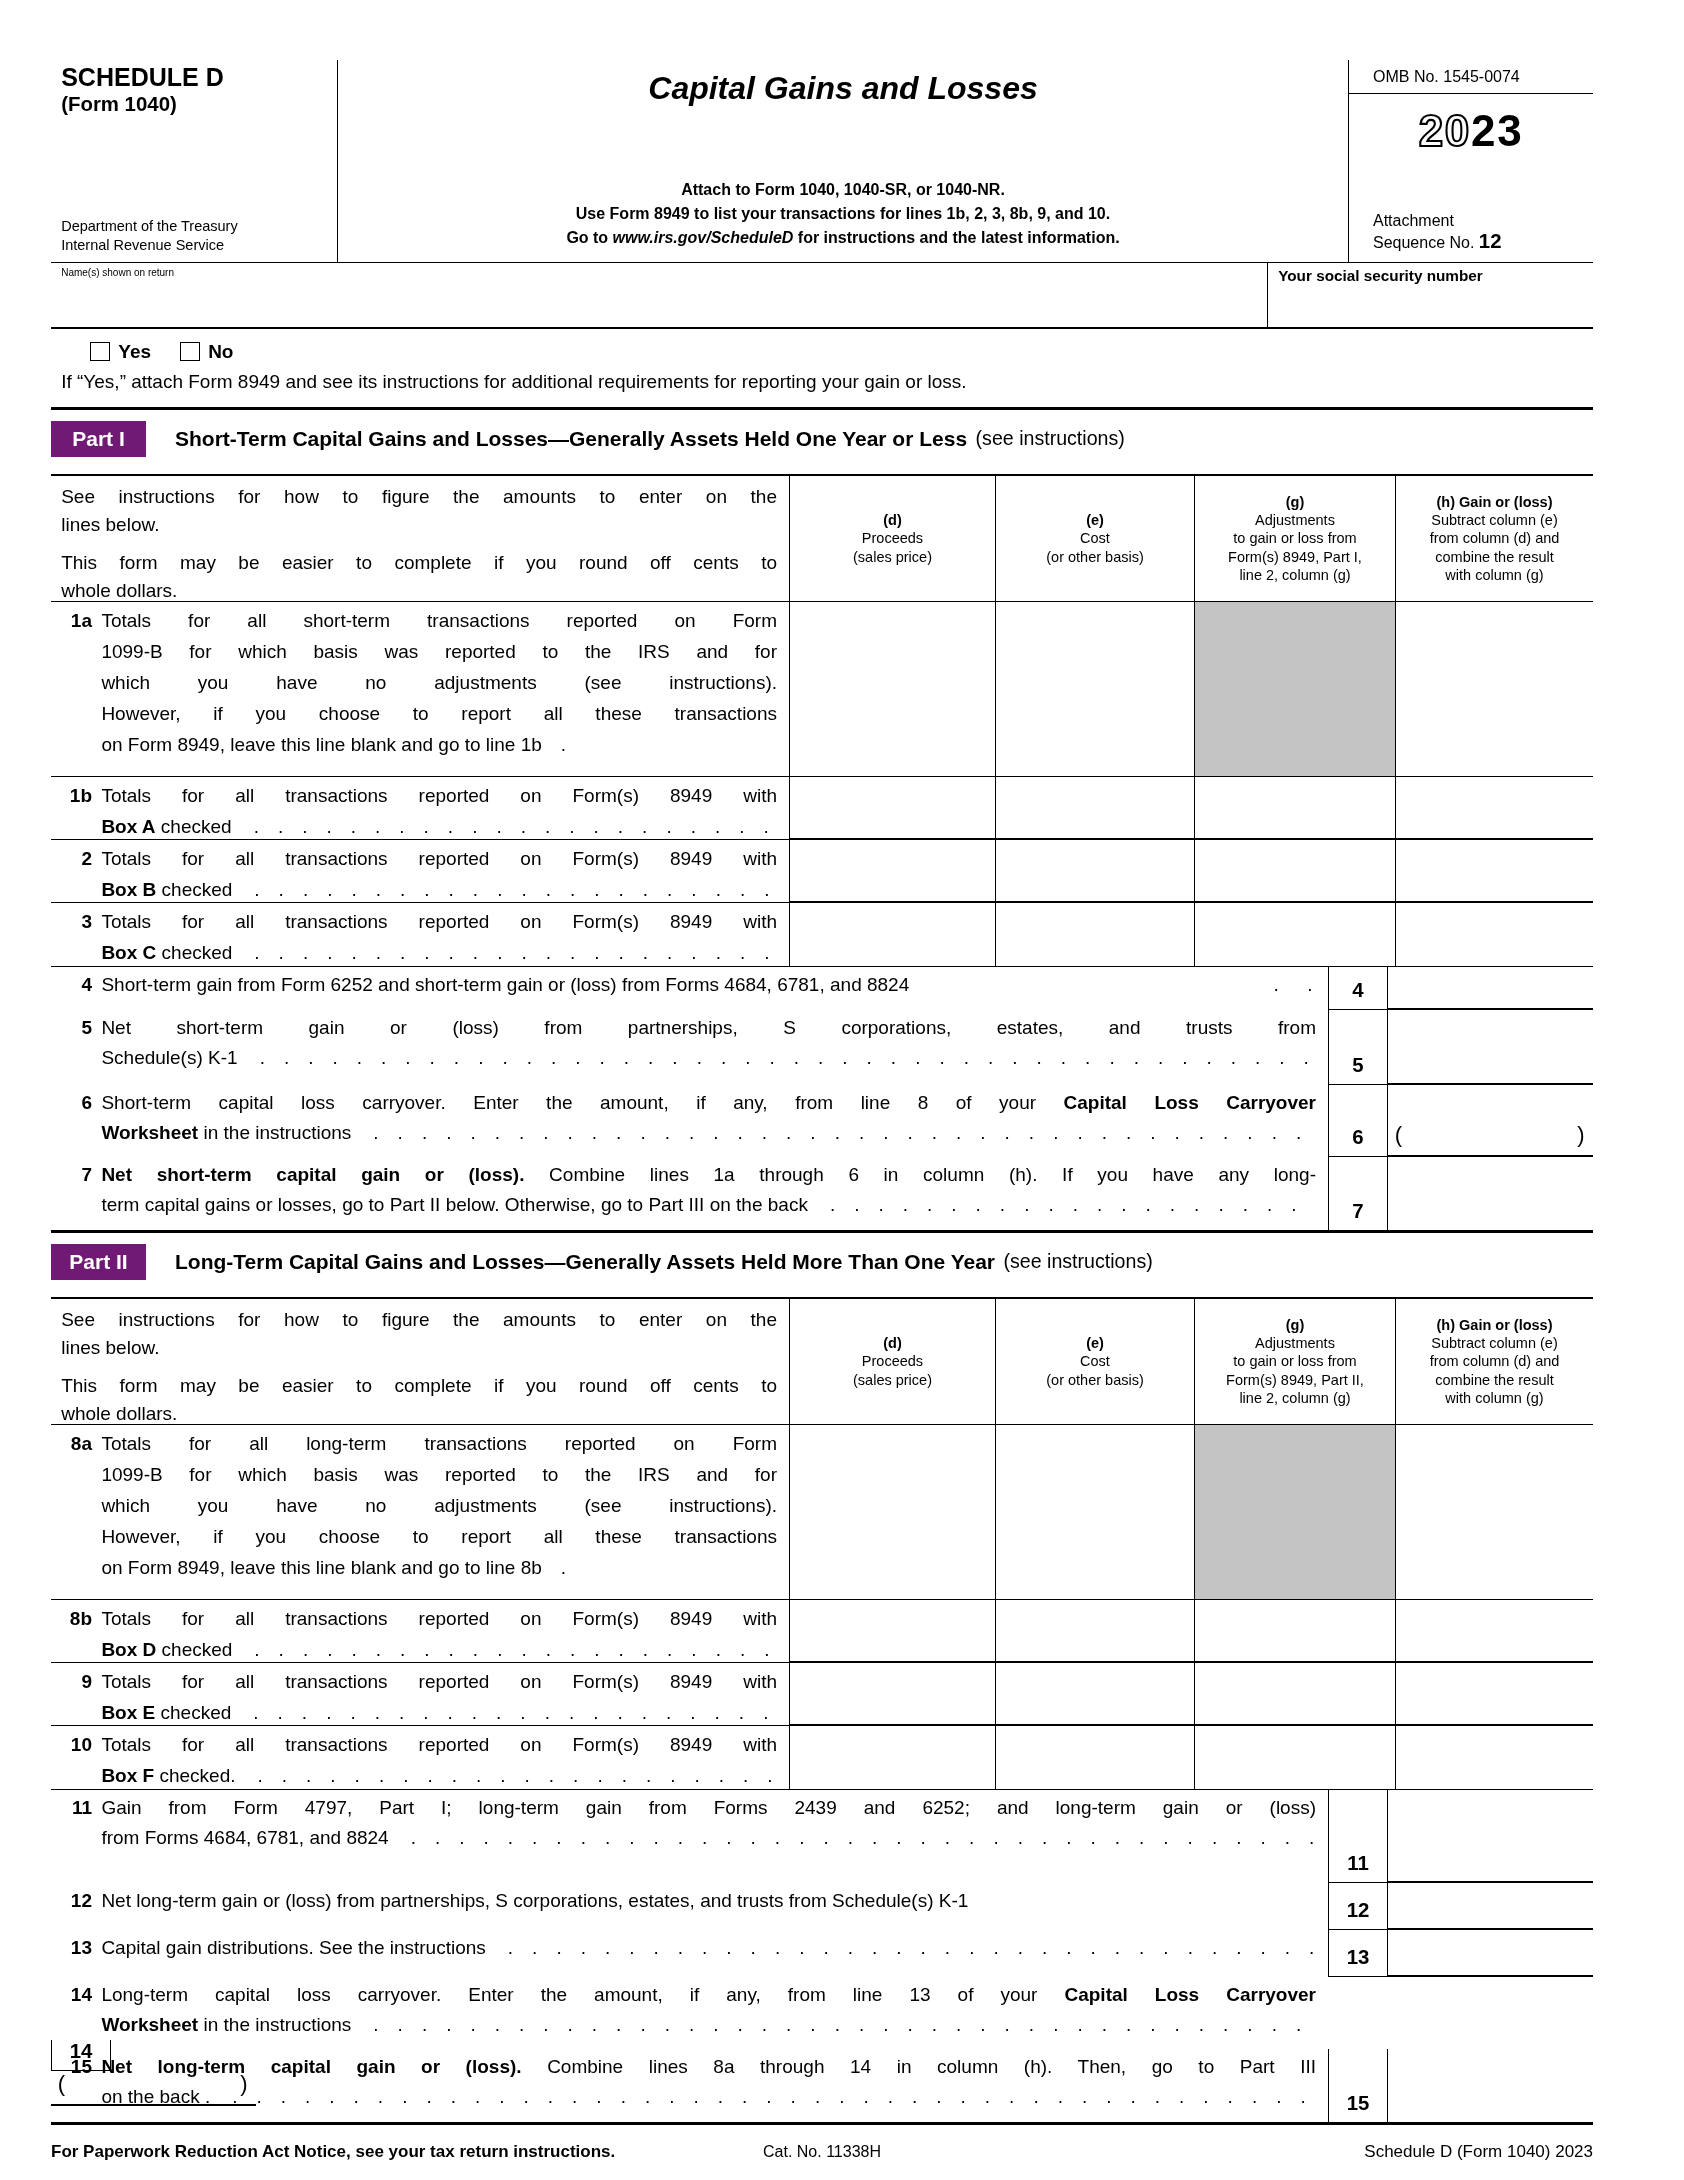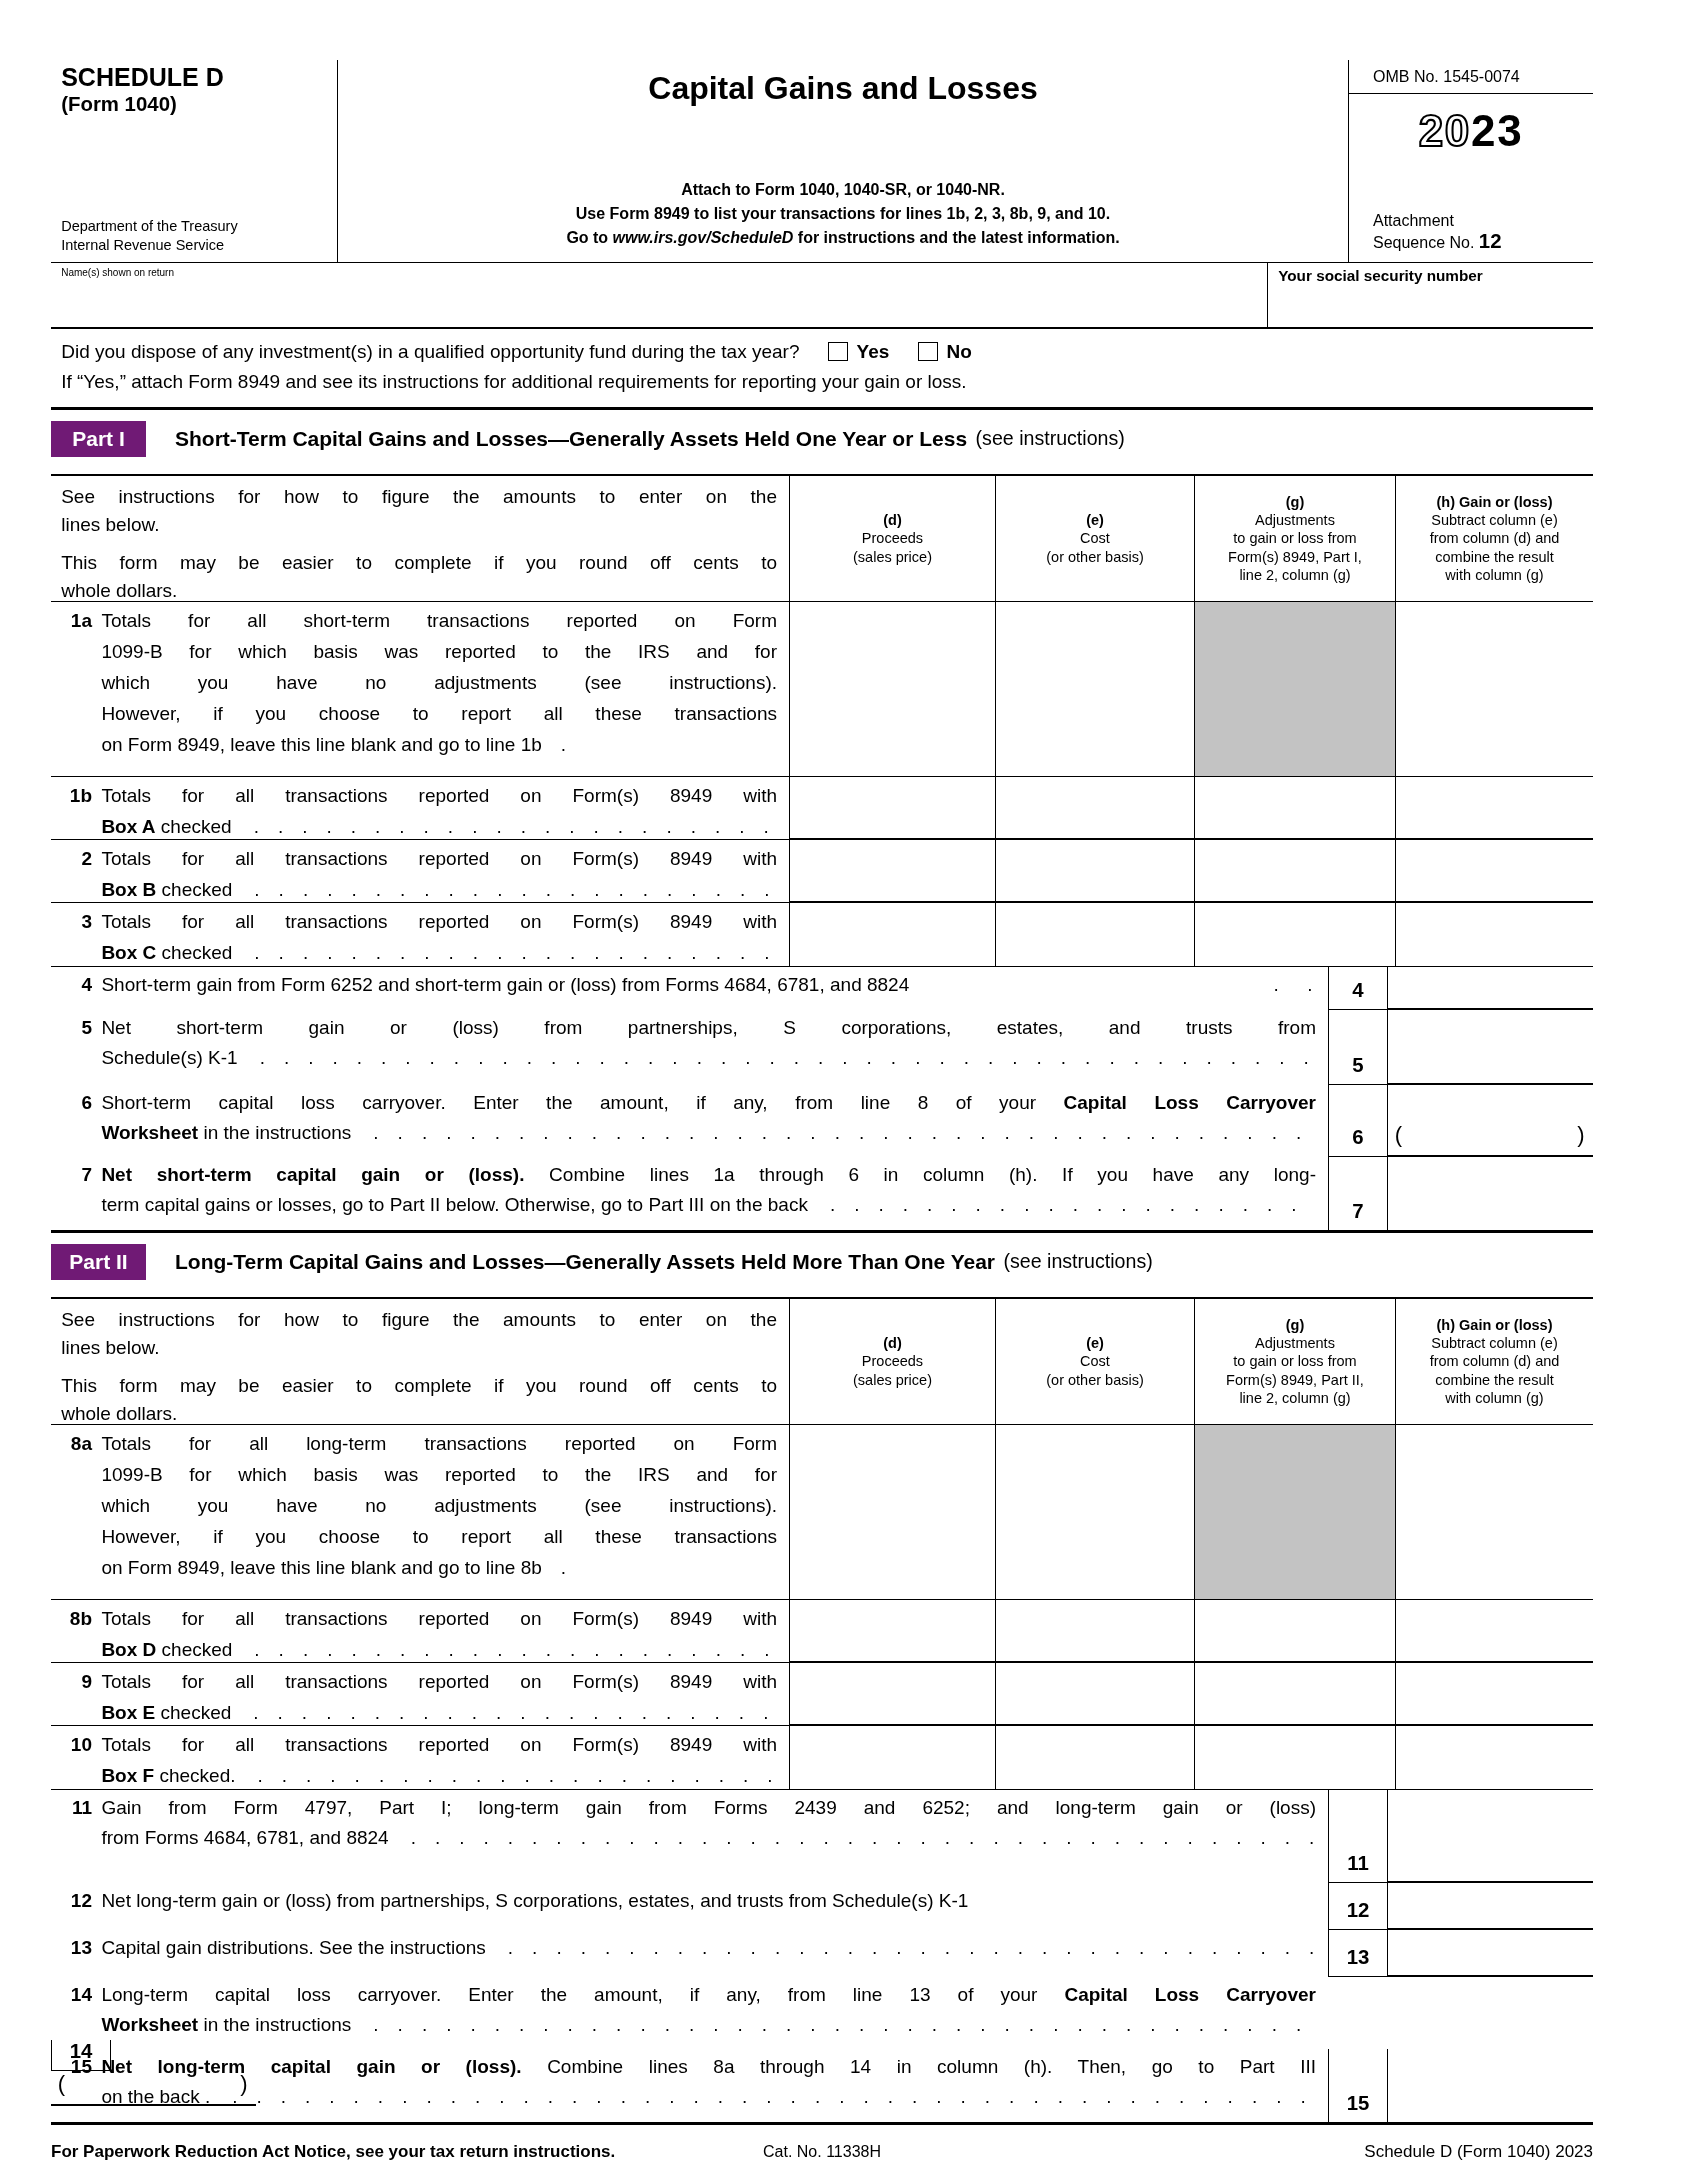--- a/index.html
+++ b/index.html
@@ -14,21 +14,21 @@
   .b { font-weight: bold; }
   .it { font-style: italic; }
 
   
   .hdr { display: flex; border-bottom: 1.7px solid #000; height: 203px; }
   .hdr-left { width: 287px; border-right: 1.7px solid #000; display: flex; flex-direction: column; padding: 3.4px 8.5px 6.8px 10.2px; }
   .hl-sched { font-size: 25px; font-weight: bold; line-height: 29px; }
   .hl-form  { font-size: 20.4px; font-weight: bold; line-height: 25.6px; }
   .hl-dept  { margin-top: auto; font-size: 14.5px; line-height: 19px; }
   .hdr-center { flex: 1; display: flex; flex-direction: column; text-align: center; padding: 10.2px 13.6px 8.5px; }
-  .hc-title { font-size: 32px; font-weight: bold; }
+  .hc-title { font-size: 32px; font-weight: bold; font-style: italic; }
   .hc-lines { margin-top: auto; font-size: 16px; font-weight: bold; line-height: 24px; padding-bottom: 3.4px; }
   .hdr-right { width: 245px; border-left: 1.7px solid #000; display: flex; flex-direction: column; }
   .hr-omb { border-bottom: 1.7px solid #000; font-size: 16px; padding: 7.7px 0 7.7px 24px; }
   .hr-year { text-align: center; font-size: 44px; font-weight: bold; letter-spacing: 1.7px; padding-top: 12px; }
   .yr-o { color: #fff; -webkit-text-stroke: 2.1px #000; }
   .hr-att { margin-top: auto; font-size: 16px; line-height: 20.4px; padding: 0 0 8.5px 24px; }
   .att-no { font-size: 20.4px; font-weight: bold; }
 
   
   .name-row { display: flex; border-bottom: 2.6px solid #000; height: 66px; }
@@ -125,21 +125,20 @@
     </div>
   </div>
 
   <div class="name-row">
     <div class="nr-name"><span>Name(s) shown on return</span></div>
     <div class="nr-ssn"><span>Your social security number</span></div>
   </div>
 
   <div class="question">
     <div class="q-line">
-      <span>Did you dispose of any investment(s) in a qualified opportunity fund during the tax year?</span>
       <span class="checkbox"></span>
       <span class="b">Yes</span>
       <span class="checkbox"></span>
       <span class="b">No</span>
     </div>
     <div>If “Yes,” attach Form 8949 and see its instructions for additional requirements for reporting your gain or loss.</div>
   </div>
 
   <div class="part-band">
     <div class="pb-label">Part I</div>

